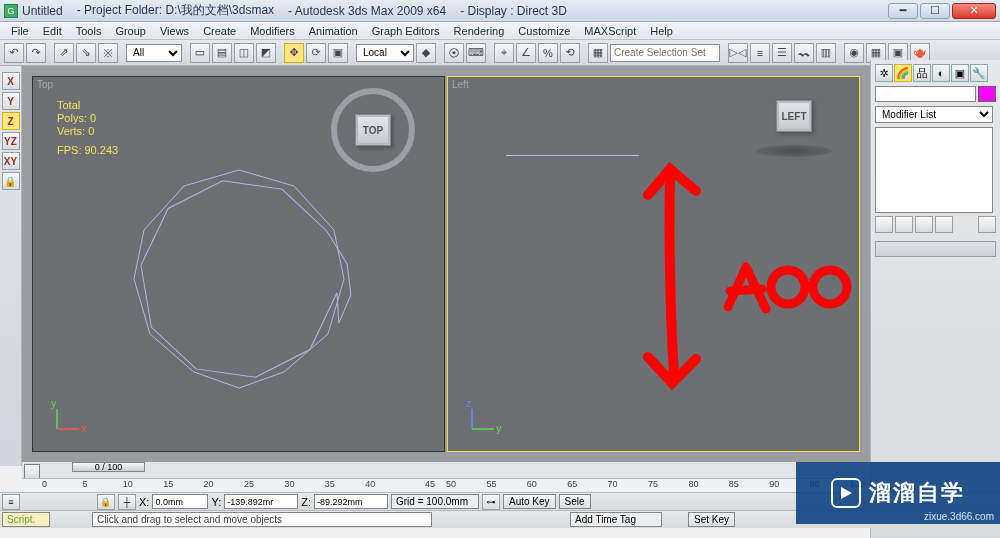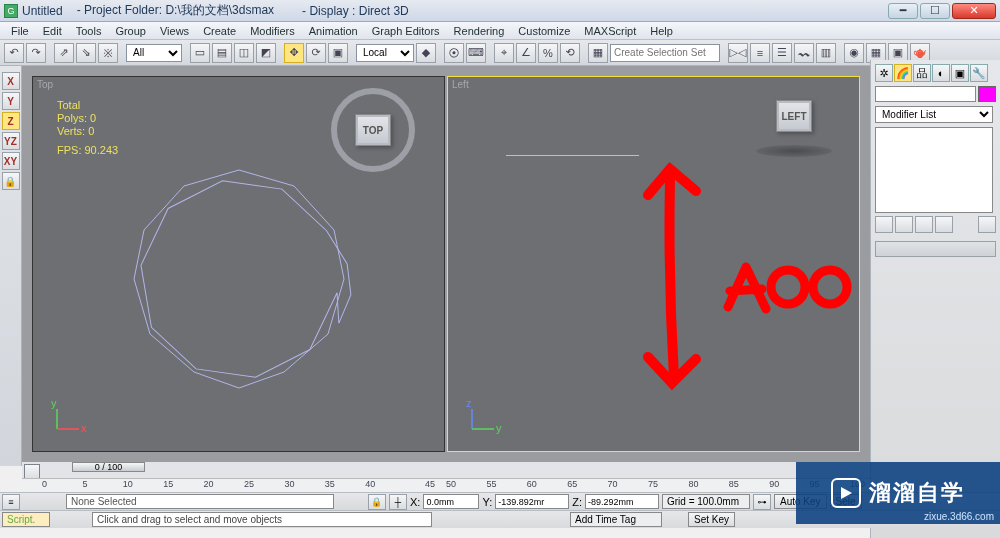--- a/index.html
+++ b/index.html
@@ -90,20 +90,21 @@
 </style>
 </head>
 <body>
 
 <div class="titlebar">
   <span class="doc-icon">G</span>
   <span class="t-text">Untitled</span>
   <span class="t-gap"></span>
   <span class="t-text">- Project Folder: D:\我的文档\3dsmax</span>
   <span class="t-gap"></span>
+  <span class="t-text">- Autodesk 3ds Max  2009  x64</span>
   <span class="t-gap"></span>
   <span class="t-text">- Display : Direct 3D</span>
   <div class="winbtns">
     <div class="winbtn min">━</div>
     <div class="winbtn max">☐</div>
     <div class="winbtn close">✕</div>
   </div>
 </div>
 
 <div class="menubar">
@@ -282,21 +283,20 @@
     <div class="tick" style="left: 666.4px;">80</div>
     <div class="tick" style="left: 706.8px;">85</div>
     <div class="tick" style="left: 747.2px;">90</div>
     <div class="tick" style="left: 787.6px;">95</div>
     <div class="tick" style="left: 828px;">100</div>
   </div>
 
 <div class="statusrow row1">
   <div class="srbtn">≡</div>
   <div style="width:40px"></div>
-  <div class="sellabel">None Selected</div>
   <div style="width:28px"></div>
   <div class="srbtn">🔒</div>
   <div class="srbtn">┼</div>
   <span>X:</span>
   <input class="spin sm" value="0.0mm" style="">
   <span>Y:</span>
   <input class="spin" value="-139.892mr" style="">
   <span>Z:</span>
   <input class="spin" value="-89.292mm" style="">
   <div class="griddisp">Grid = 100.0mm</div>

